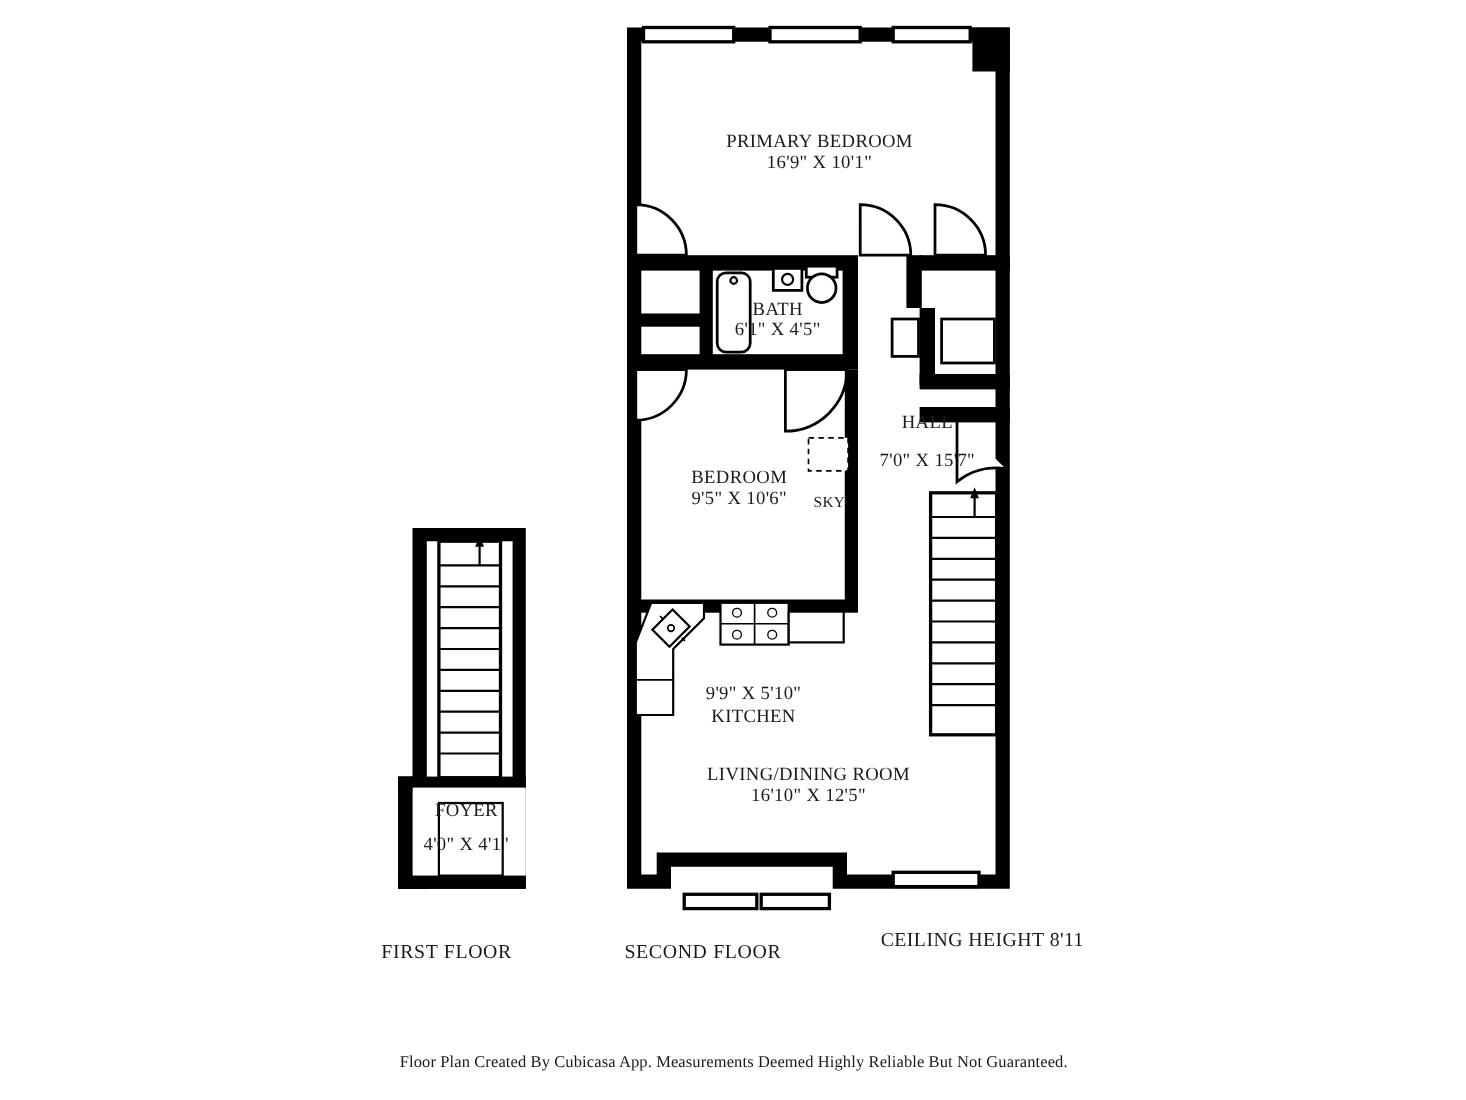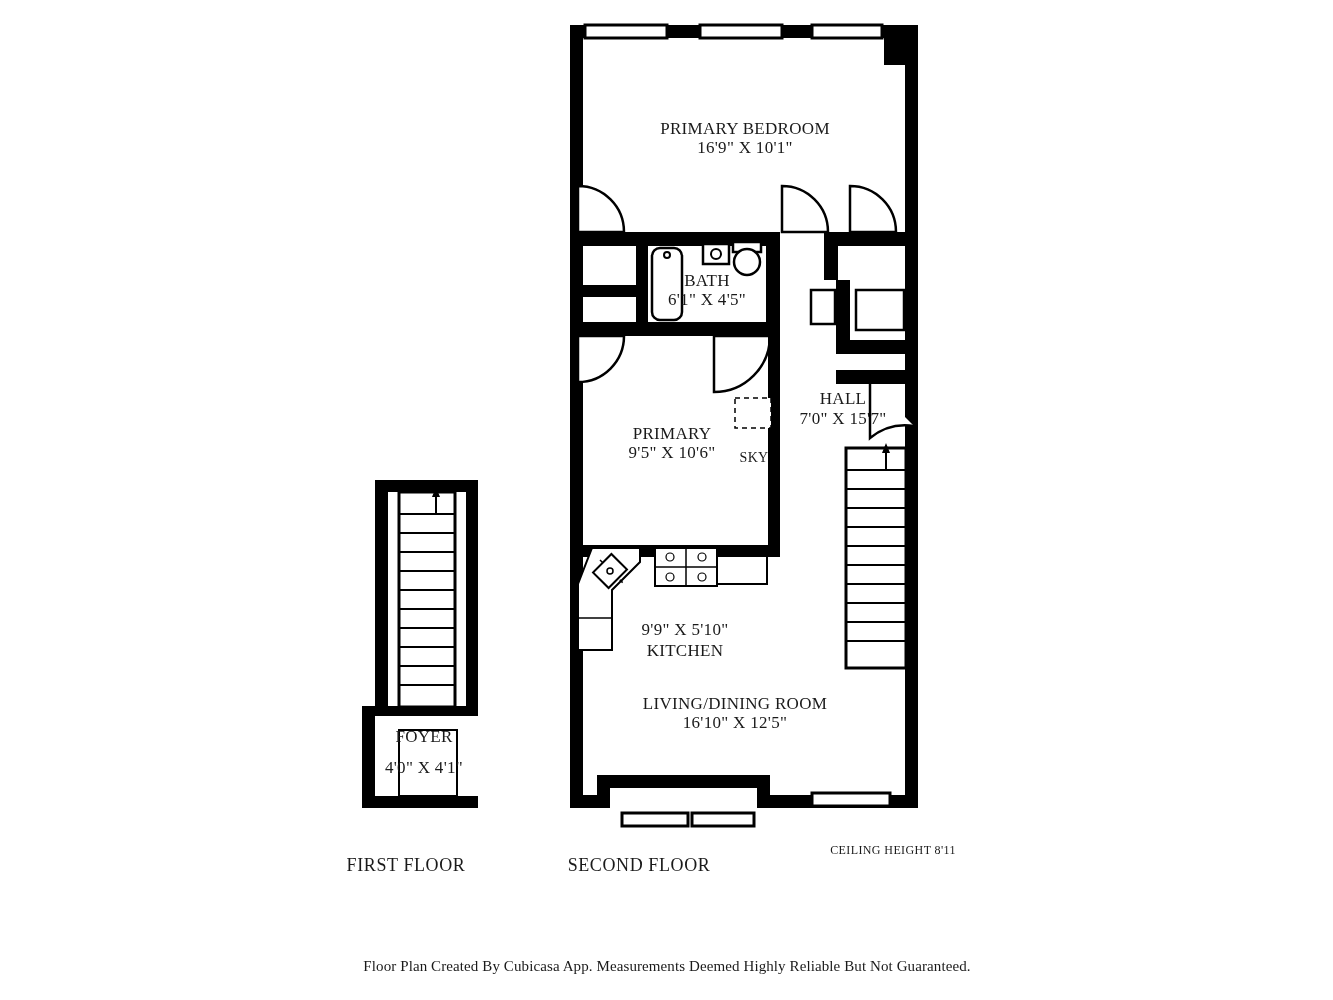--- a/index.html
+++ b/index.html
@@ -34,21 +34,21 @@
     font-size: 17px;
   }
   .room-dims {
     font-size: 17px;
   }
   .floor-caption {
     font-size: 18px;
     letter-spacing: 0.6px;
   }
   .ceiling {
-    font-size: 12px;
+    font-size: 18px;
     font-family: "Liberation Serif", serif;
     letter-spacing: 0.4px;
   }
   .footer {
     font-size: 15px;
     letter-spacing: 0.1px;
   }
   .sky {
     font-size: 14px;
   }
@@ -186,24 +186,24 @@
   </g>
 
 </svg>
 
 <div class="lbl room-name center" style="left:745px; top:118px;">PRIMARY BEDROOM</div>
 <div class="lbl room-dims center" style="left:745px; top:137px;">16'9" X 10'1"</div>
 
 <div class="lbl room-name center" style="left:707px; top:270px;">BATH</div>
 <div class="lbl room-dims center" style="left:707px; top:289px;">6'1" X 4'5"</div>
 
-<div class="lbl room-name center" style="left:843px; top:388px;">HALL</div>
+<div class="lbl room-name center" style="left:843px; top:373px;">HALL</div>
 <div class="lbl room-dims center" style="left:843px; top:408px;">7'0" X 15'7"</div>
 
-<div class="lbl room-name center" style="left:672px; top:423px;">PRIMARY</div>
+<div class="lbl room-name center" style="left:672px; top:423px;">BEDROOM</div>
 <div class="lbl room-dims center" style="left:672px; top:442px;">9'5" X 10'6"</div>
 
 <div class="lbl sky center" style="left:754px; top:407px;margin-top:42px;">SKY</div>
 
 <div class="lbl room-name center" style="left:685px; top:600px;margin-top:40px;">KITCHEN</div>
 <div class="lbl room-dims center" style="left:685px; top:619px;">9'9" X 5'10"</div>
 
 <div class="lbl room-name center" style="left:735px; top:693px;">LIVING/DINING ROOM</div>
 <div class="lbl room-dims center" style="left:735px; top:712px;">16'10" X 12'5"</div>
 

